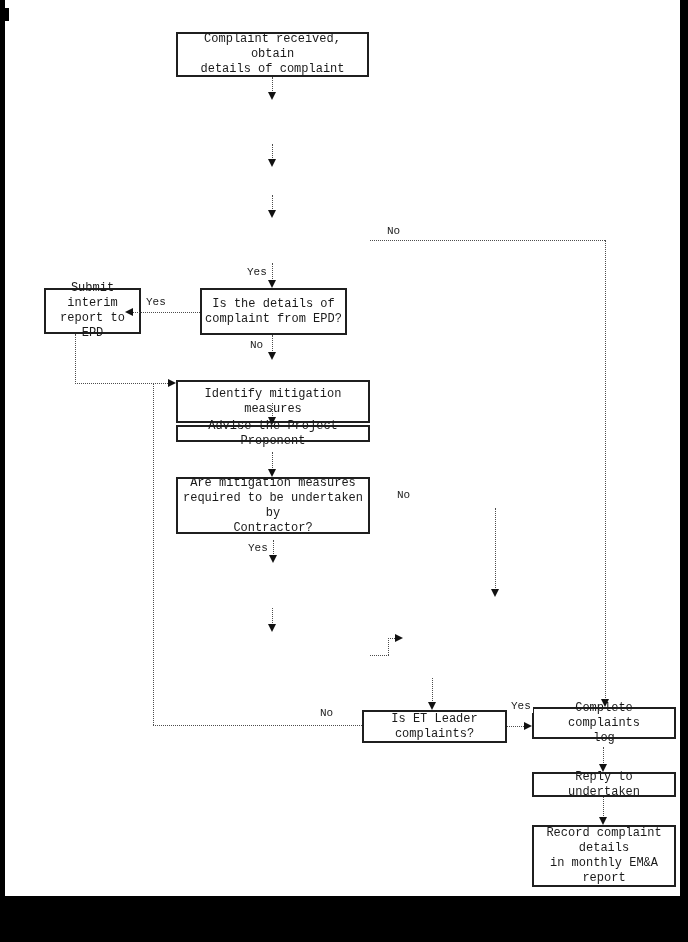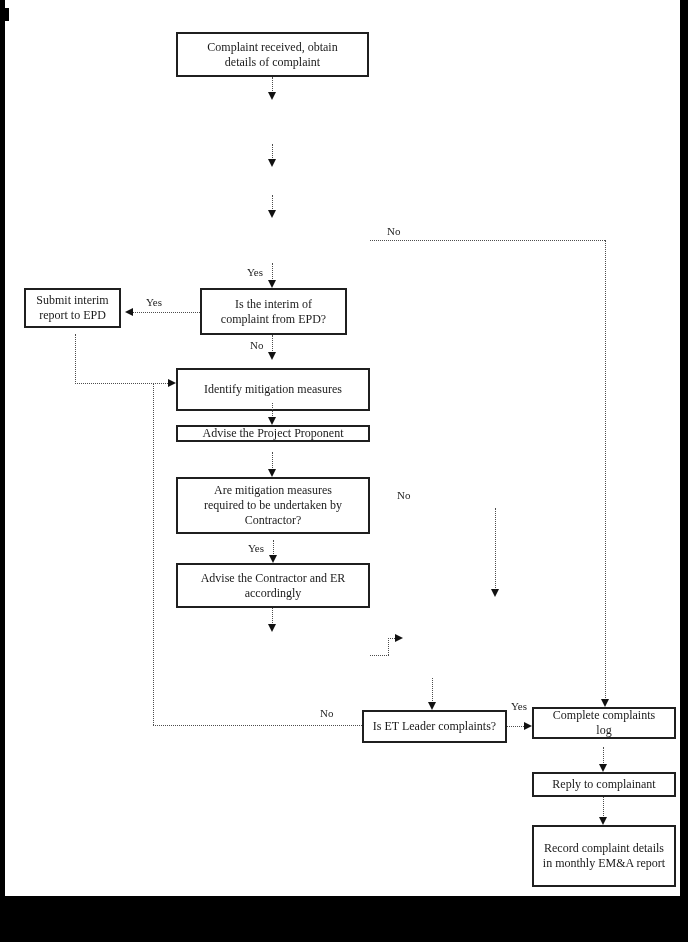--- a/index.html
+++ b/index.html
@@ -1,21 +1,21 @@
 <!DOCTYPE html>
 <html><head>
 <meta charset="utf-8">
 <style>
   html,body{margin:0;padding:0;background:#e8e8e8;}
   .page{
     position:relative;
     width:688px;height:942px;
     background:#ffffff;
     overflow:hidden;
-    font-family:Liberation Serif, serif;
+    font-family:Liberation Mono, monospace;
   }
   
   .scan-strip{position:absolute;background:#000000;}
   .strip-left{left:0;top:0;width:5px;height:942px;}
   .strip-left-notch{left:0;top:8px;width:9px;height:13px;}
   .strip-right{left:680px;top:0;width:8px;height:942px;}
   .strip-bottom{left:0;top:896px;width:688px;height:46px;}
 
   
   .node{
@@ -53,35 +53,33 @@
 
 <div class="page">
 
   <div class="scan-strip strip-left"></div>
   <div class="scan-strip strip-left-notch"></div>
   <div class="scan-strip strip-right"></div>
   <div class="scan-strip strip-bottom"></div>
 
   <div class="node" style="left:176px;top:32px;width:193px;height:45px">Complaint received, obtain
 details of complaint</div>
-  <div class="node" style="left:24px;top:288px;width:97px;height:40px">Submit interim
+  <div class="node" style="left:44px;top:288px;width:97px;height:46px">Submit interim
 report to EPD</div>
-  <div class="node" style="left:200px;top:288px;width:147px;height:47px">Is the interim of
+  <div class="node" style="left:200px;top:288px;width:147px;height:47px">Is the details of
 complaint from EPD?</div>
-  <div class="node" style="left:176px;top:368px;width:194px;height:43px">Identify mitigation measures</div>
+  <div class="node" style="left:176px;top:380px;width:194px;height:43px">Identify mitigation measures</div>
   <div class="node" style="left:176px;top:425px;width:194px;height:17px">Advise the Project Proponent</div>
   <div class="node" style="left:176px;top:477px;width:194px;height:57px">Are mitigation measures
 required to be undertaken by
 Contractor?</div>
-  <div class="node" style="left:176px;top:563px;width:194px;height:45px">Advise the Contractor and ER
-accordingly</div>
   <div class="node" style="left:362px;top:710px;width:145px;height:33px">Is ET Leader complaints?</div>
   <div class="node" style="left:532px;top:707px;width:144px;height:32px">Complete complaints
 log</div>
-  <div class="node" style="left:532px;top:772px;width:144px;height:25px">Reply to complainant</div>
+  <div class="node" style="left:532px;top:772px;width:144px;height:25px">Reply to undertaken</div>
   <div class="node" style="left:532px;top:825px;width:144px;height:62px">Record complaint details
 in monthly EM&amp;A report</div>
 
   <div class="vline" style="left:272px;top:77px;height:16px"></div>
   <div class="vline" style="left:272px;top:144px;height:16px"></div>
   <div class="vline" style="left:272px;top:195px;height:16px"></div>
   <div class="vline" style="left:272px;top:263px;height:18px"></div>
   <div class="vline" style="left:272px;top:335px;height:18px"></div>
   <div class="vline" style="left:272px;top:403px;height:15px"></div>
   <div class="vline" style="left:272px;top:452px;height:18px"></div>

